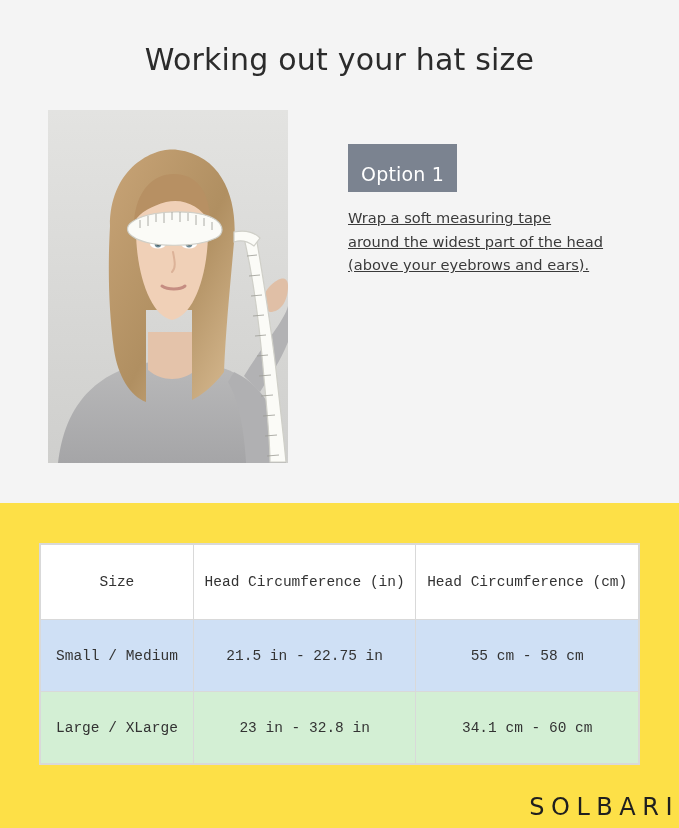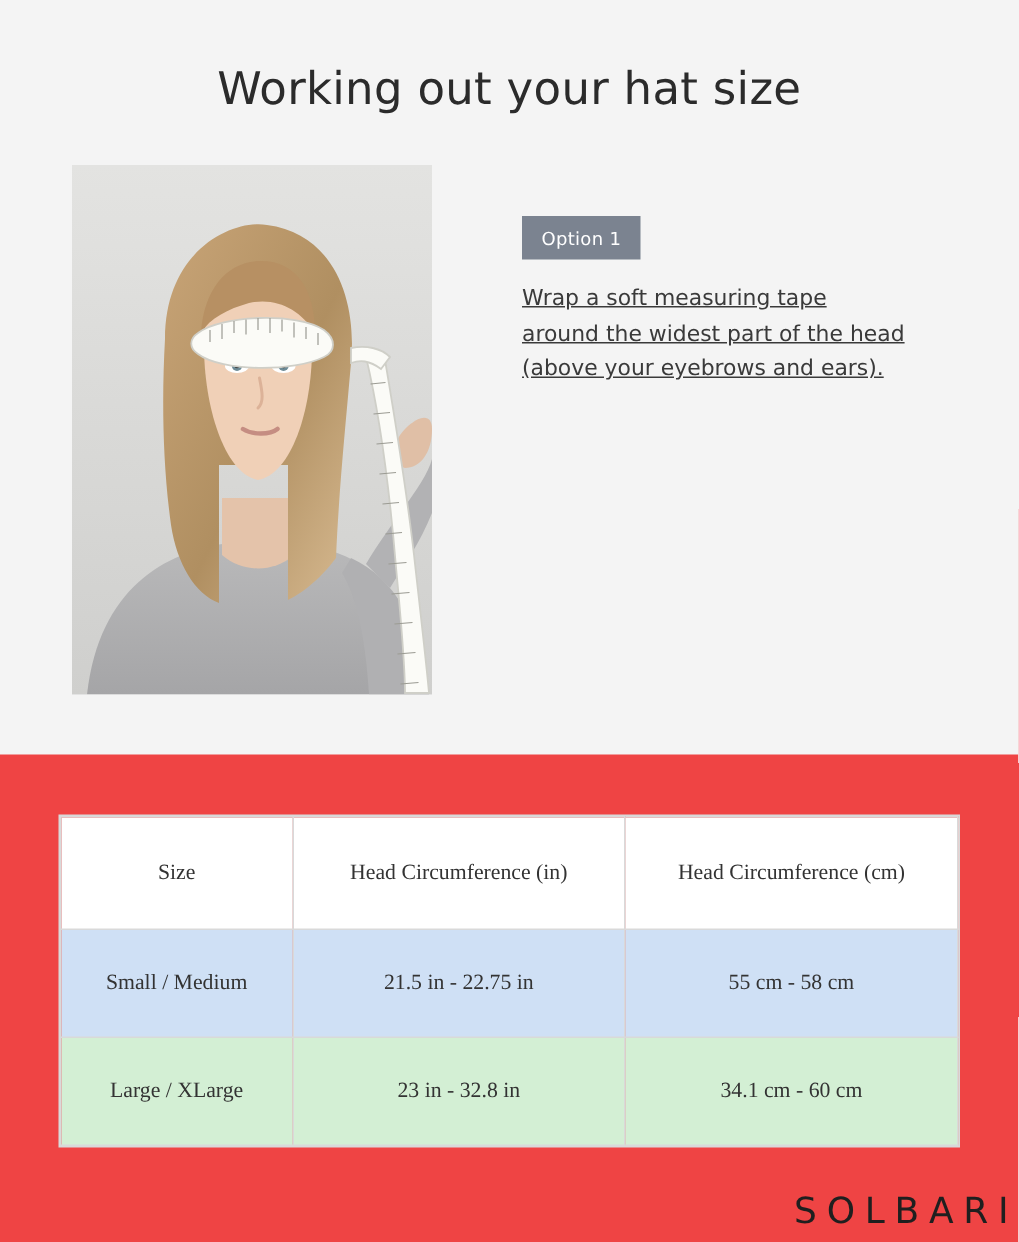--- a/index.html
+++ b/index.html
@@ -12,21 +12,21 @@
     background: #ffffff;
     font-family: "Liberation Sans", sans-serif;
     color: #2d2d2d;
     overflow: hidden;
   }
 
   .page {
     position: relative;
     width: 679px;
     height: 828px;
-    background: #ef4444;
+    background: #fde047;
   }
 
   
   .top-panel {
     position: absolute;
     left: 0;
     top: 0;
     width: 679px;
     height: 503px;
     background: #f4f4f4;
@@ -63,23 +63,23 @@
     left: 348px;
     top: 144px;
     width: 300px;
   }
   .option-block { margin-bottom: 22px; }
 
   .option-badge {
     display: inline-block;
     background: #7b8390;
     color: #ffffff;
-    font-size: 12px;
+    font-size: 19px;
     line-height: 1;
-    padding: 9px 13px 8px 13px;
+    padding: 21px 13px 8px 13px;
     letter-spacing: 0.2px;
     font-family: "DejaVu Sans", sans-serif;
   }
 
   .option-text {
     margin-top: 14px;
     font-size: 14.6px;
     line-height: 23.5px;
     color: #3a3a3a;
     font-family: "DejaVu Sans", sans-serif;
@@ -92,21 +92,21 @@
     position: absolute;
     left: 39px;
     top: 543px;
     width: 601px;
     border: 1px solid #d9d9d9;
     box-sizing: border-box;
   }
   table.size-table {
     width: 100%;
     border-collapse: collapse;
-    font-family: Liberation Serif, serif;
+    font-family: Liberation Mono, monospace;
     border-radius: 26px;
   }
   table.size-table td {
     border: 1px solid #d9d9d9;
     text-align: center;
     vertical-align: middle;
     font-size: 14.5px;
     color: #333333;
     height: 71px;
     padding: 0 6px;

